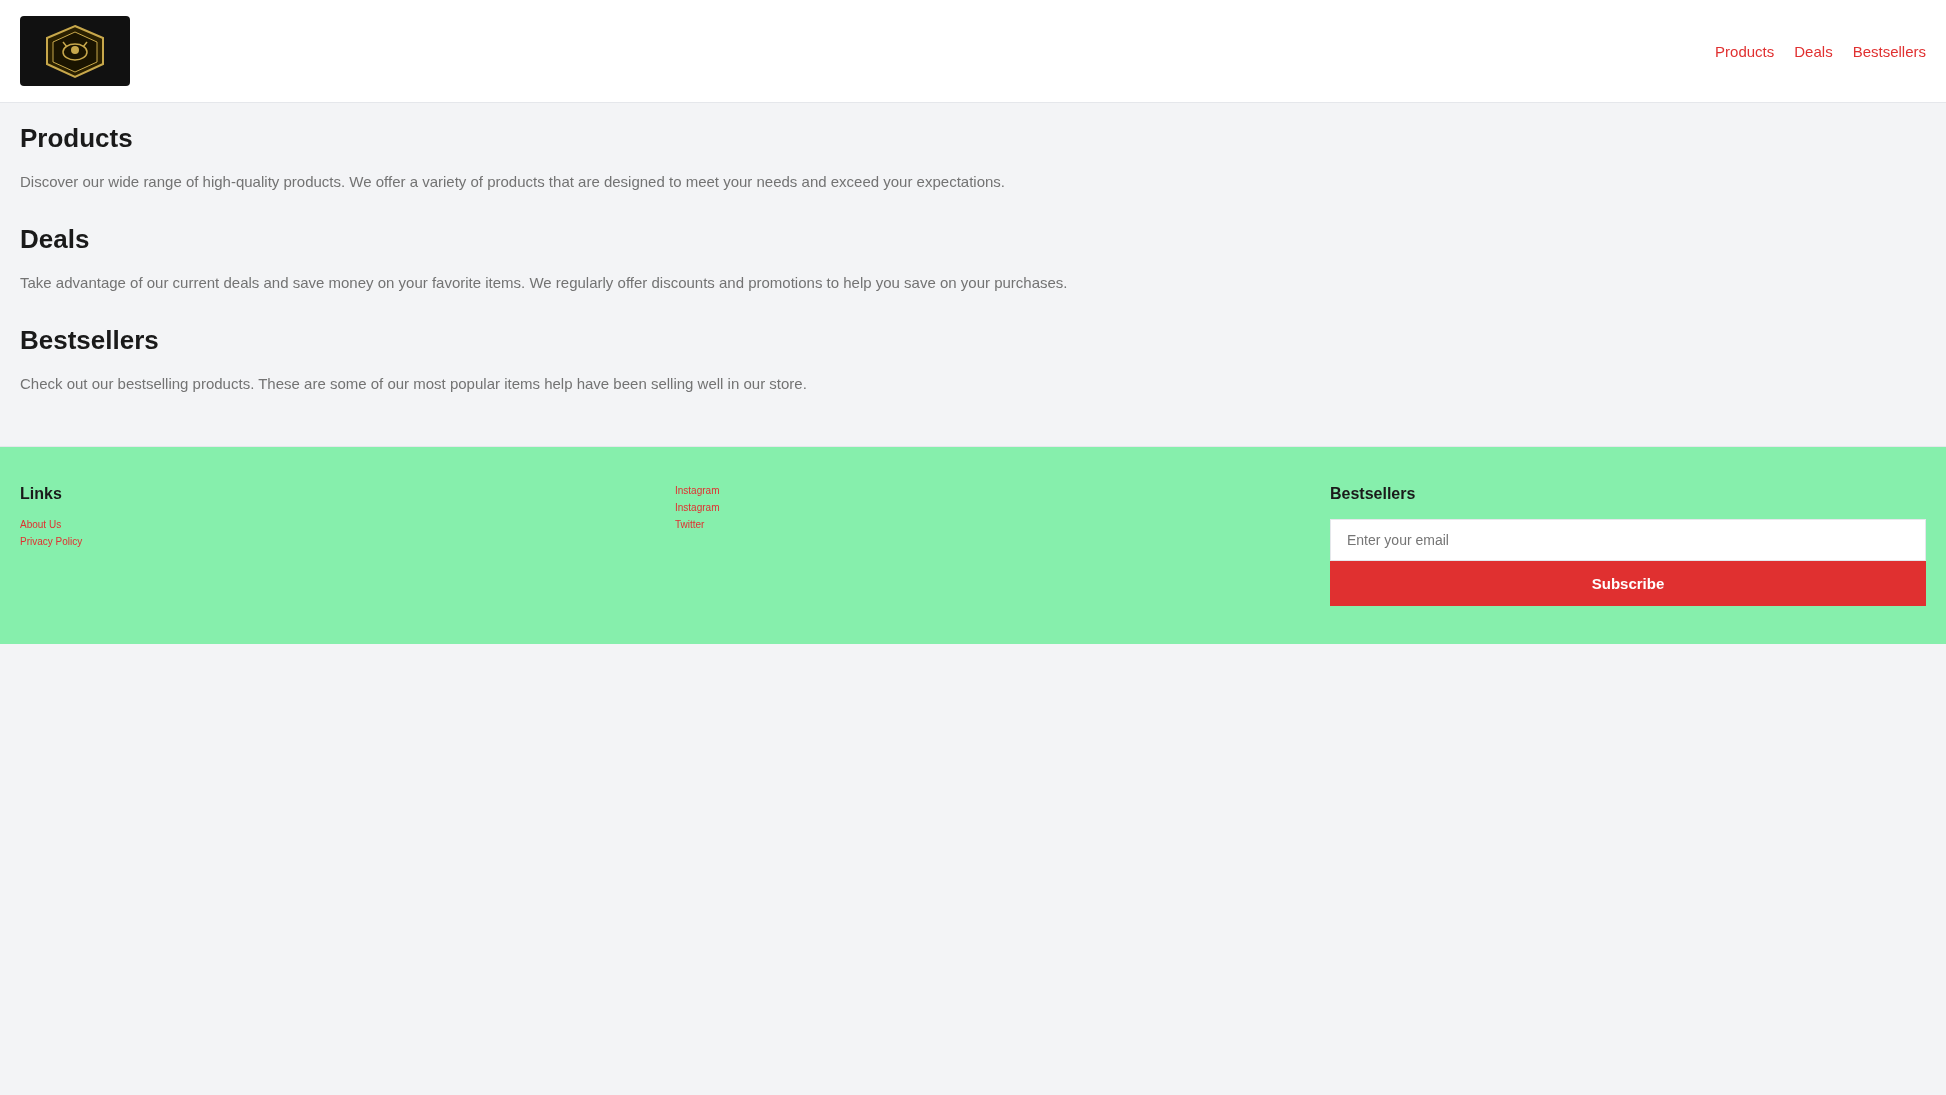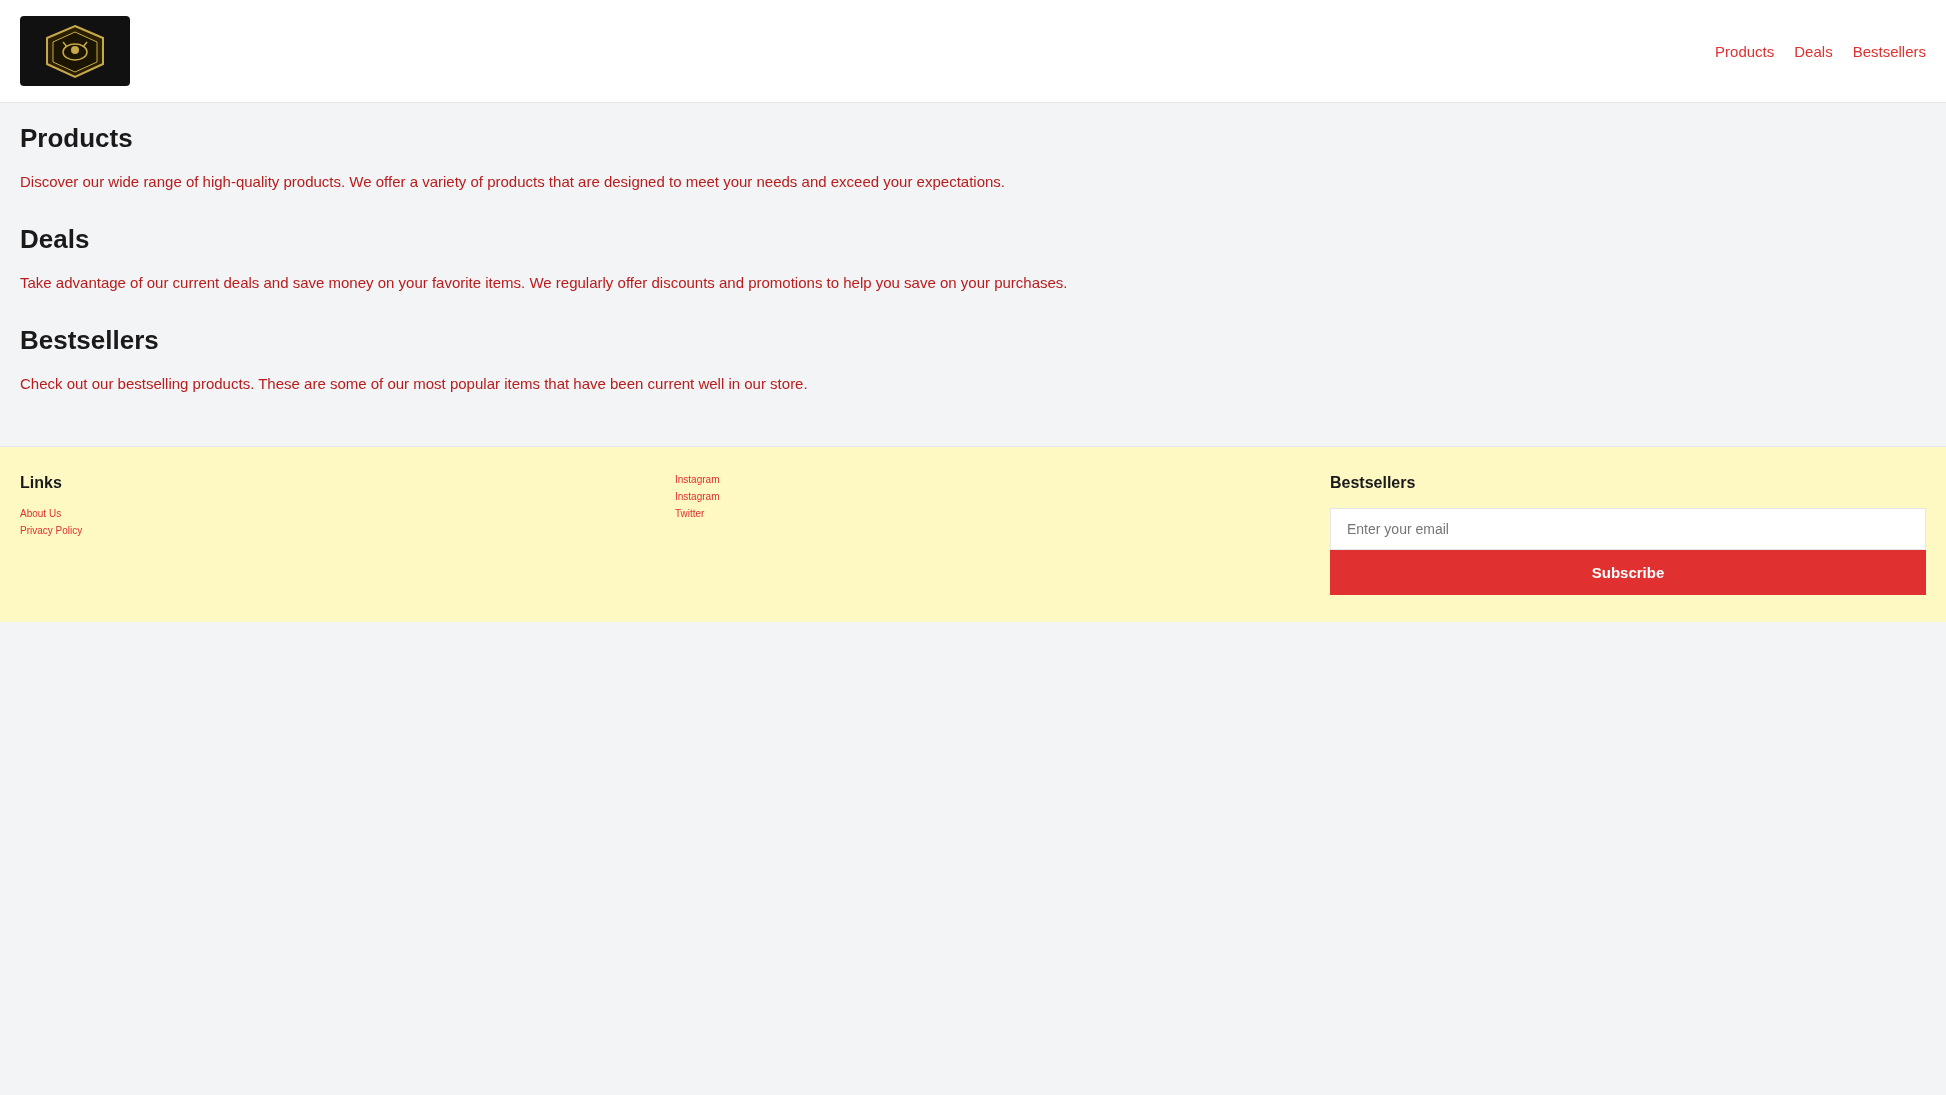--- a/index.html
+++ b/index.html
@@ -49,29 +49,29 @@
       margin-bottom: 30px;
     }
     section h2 {
       font-size: 26px;
       font-weight: 700;
       margin-bottom: 16px;
       color: #1a1a1a;
     }
     section p {
       font-size: 15px;
-      color: #b91c1c;
+      color: #737373;
       line-height: 1.6;
     }
 
     
     footer {
-      background: #fef9c3;
+      background: #86efac;
       border-top: 1px solid #e5e7eb;
-      padding: 27px 20px;
+      padding: 38px 20px;
       display: flex;
       gap: 59px;
     }
     .footer-col {
       flex: 1;
     }
     .footer-col h3 {
       font-size: 16px;
       font-weight: 600;
       margin-bottom: 16px;
@@ -140,21 +140,21 @@
     <p>Discover our wide range of high-quality products. We offer a variety of products that are designed to meet your needs and exceed your expectations.</p>
   </section>
 
   <section id="deals">
     <h2>Deals</h2>
     <p>Take advantage of our current deals and save money on your favorite items. We regularly offer discounts and promotions to help you save on your purchases.</p>
   </section>
 
   <section id="bestsellers">
     <h2>Bestsellers</h2>
-    <p>Check out our bestselling products. These are some of our most popular items that have been current well in our store.</p>
+    <p>Check out our bestselling products. These are some of our most popular items help have been selling well in our store.</p>
   </section>
 </main>
 
 <footer>
   <div class="footer-col">
     <h3>Links</h3>
     <a href="#">About Us</a>
     <a href="#">Privacy Policy</a>
   </div>
   <div class="footer-col">

